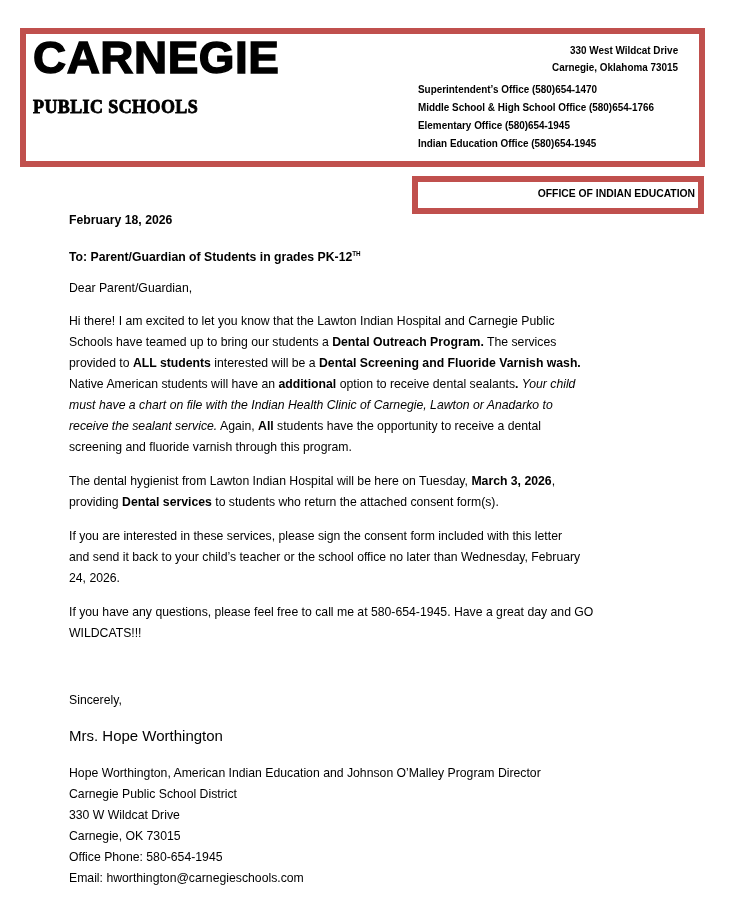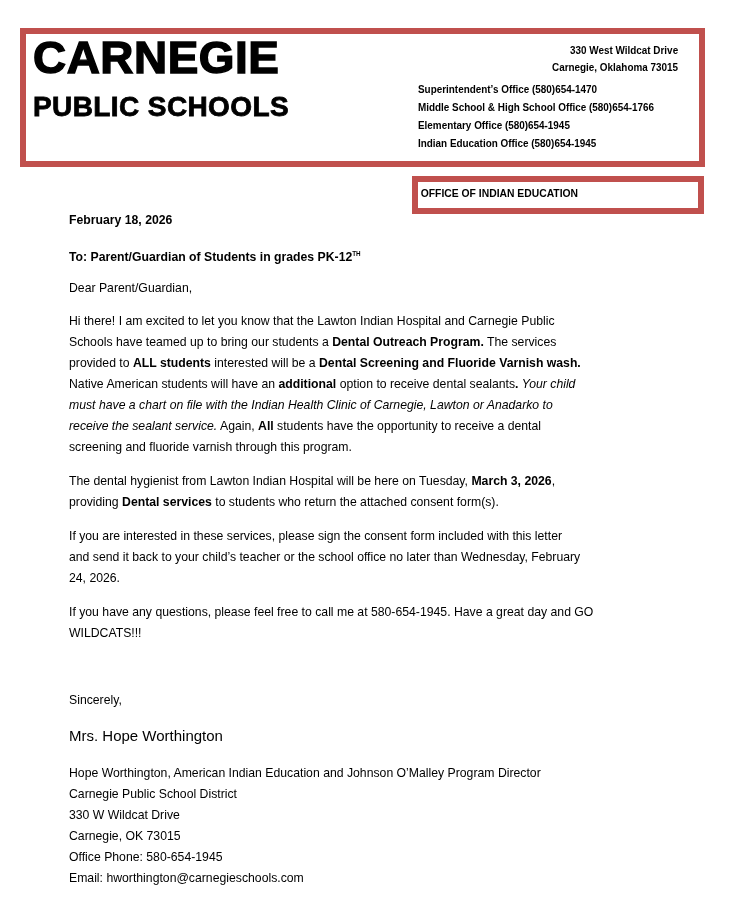--- a/index.html
+++ b/index.html
@@ -6,27 +6,27 @@
     body { width: 733px; height: 900px; position: relative; overflow: hidden;
            font-family: "Liberation Sans", sans-serif; color: #000; }
     .abs { position: absolute; white-space: nowrap; }
     .hdr-box { position: absolute; left: 20px; top: 28px; width: 673px; height: 127px;
                border: 6px solid #C0504D; background: #fff; }
     .sub-box { position: absolute; left: 412px; top: 176px; width: 280px; height: 26px;
                border: 6px solid #C0504D; background: #fff; }
     .brand1 { left: 33px; top: 33px; font-size: 45px; font-weight: 900; letter-spacing: 0.5px;
               transform: scaleX(1.02); transform-origin: left top; line-height: 50px;
               -webkit-text-stroke: 1.4px #000; }
-    .brand2 { left: 33px; top: 92px; font-size: 28px; font-weight: 900; line-height: 30px;
-              -webkit-text-stroke: 0.8px #000; letter-spacing: 0.4px; }
+    .brand2 { left: 33px; top: 92px; font-size: 18px; font-weight: 900; line-height: 30px;
+              -webkit-text-stroke: 0.8px #000; letter-spacing: 0.4px; font-family: Liberation Serif, serif; }
     .hdr-small { font-size: 11px; font-weight: bold; line-height: 14px;
                  transform: scaleX(0.9); }
     .hdr-right { transform-origin: right top; }
     .hdr-left { transform-origin: left top; }
-    .office-label { left: 412px; top: 186px; width: 292px; text-align: left; font-size: 11.5px;
+    .office-label { left: 412px; top: 186px; width: 292px; text-align: right; font-size: 11.5px;
                     font-weight: bold; line-height: 14px; }
     .office-label span { display: inline-block; transform: scaleX(0.9); }
     .line { left: 69px; font-size: 13.6px; line-height: 16px; transform: scaleX(0.9);
             transform-origin: left top; }
     .b { font-weight: bold; }
     .i { font-style: italic; }
     .sig { left: 69px; top: 725px; font-size: 15px; line-height: 22px; }
     sup.th { font-size: 7px; vertical-align: 5px; font-weight: bold; }
   </style>
 </head>

